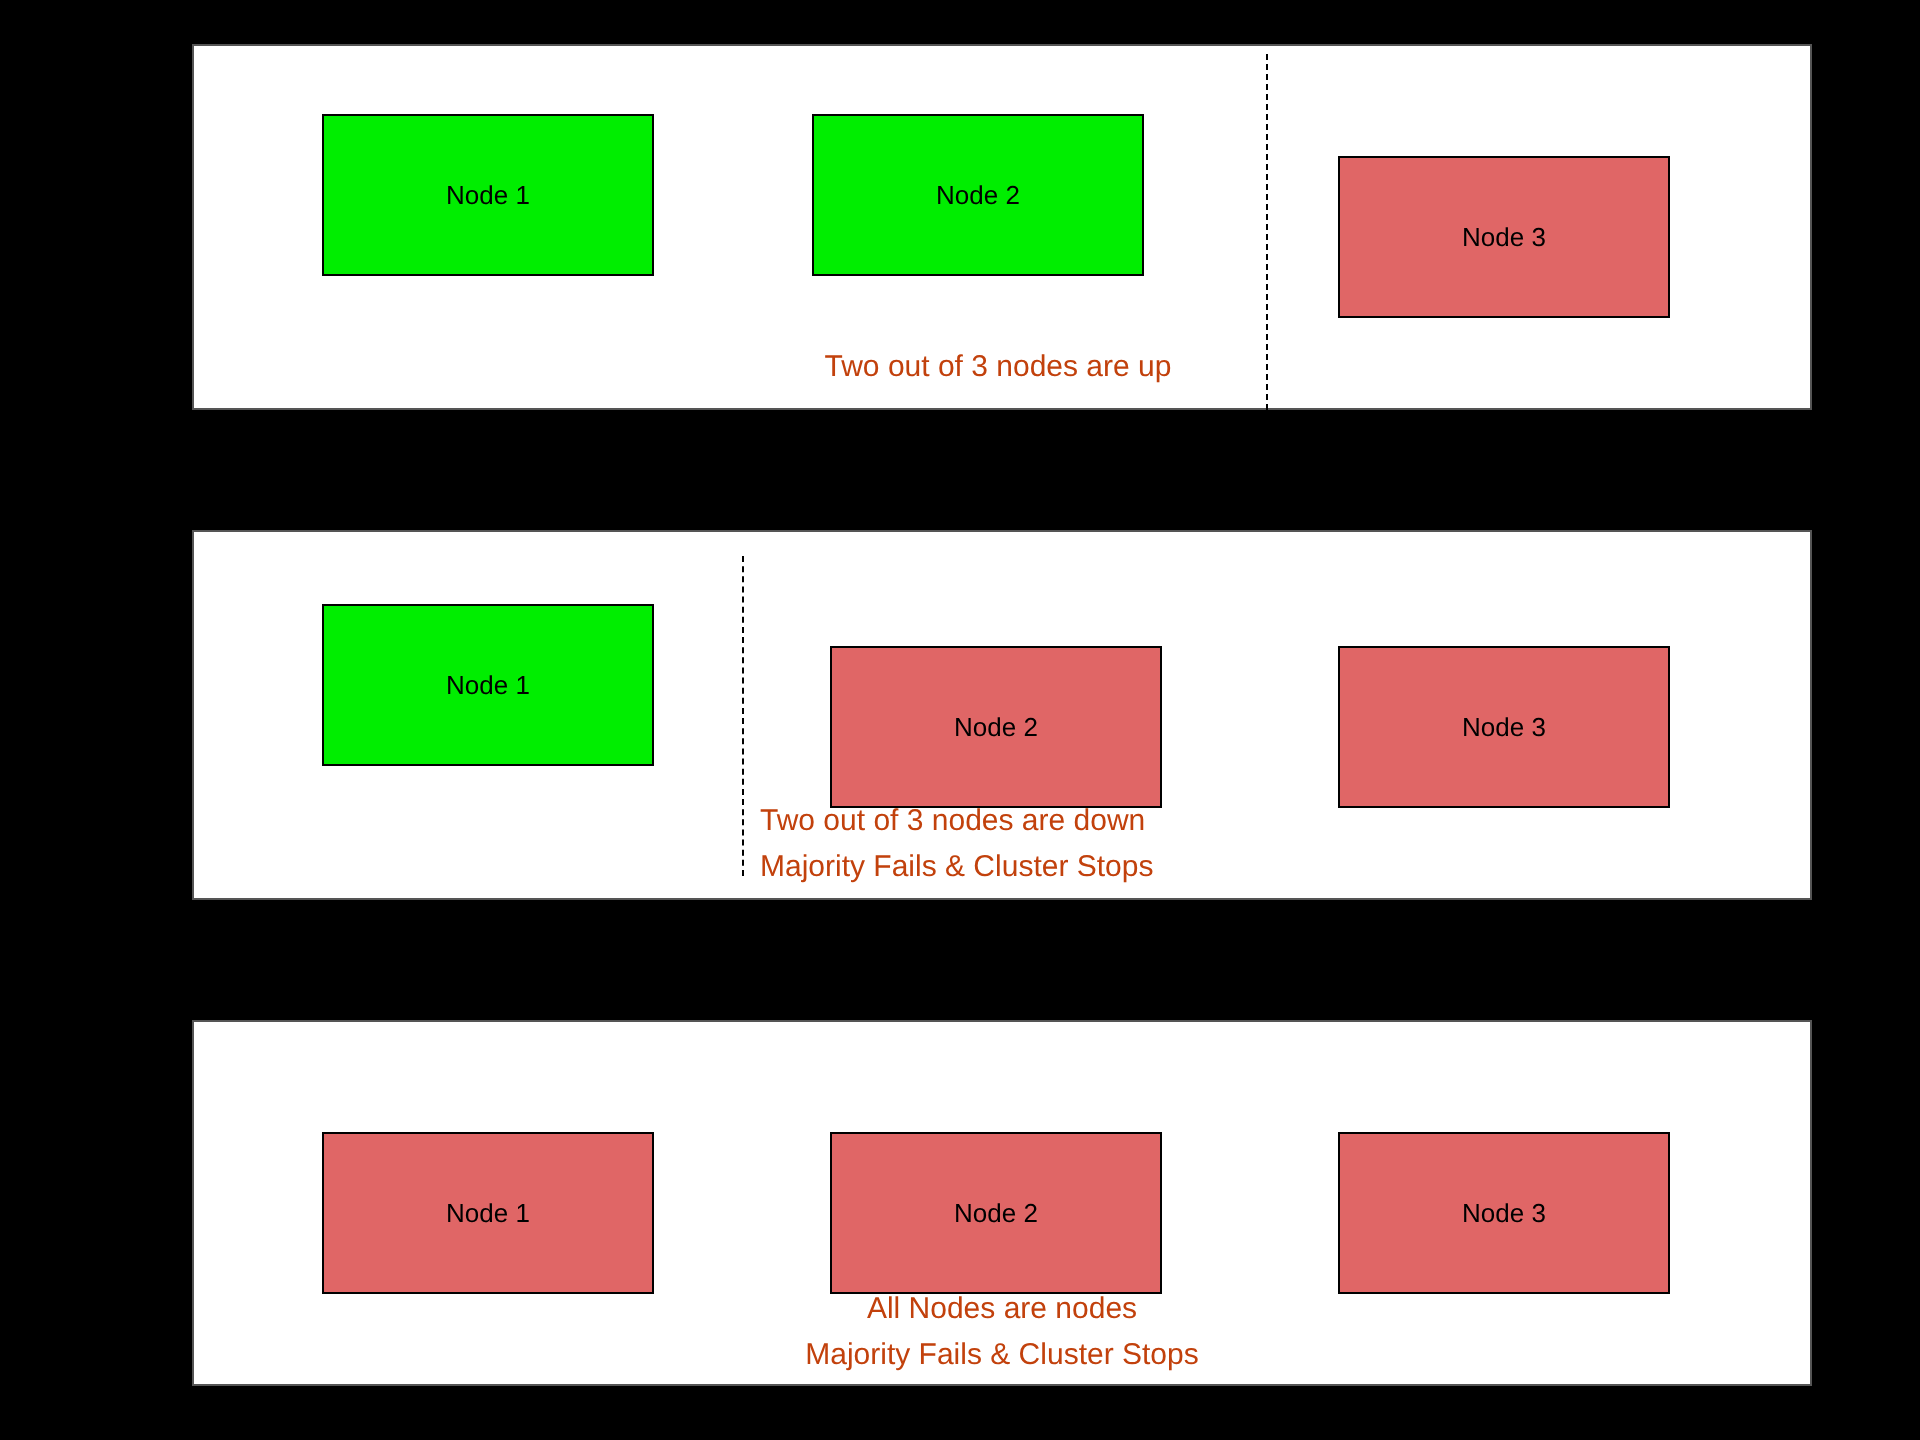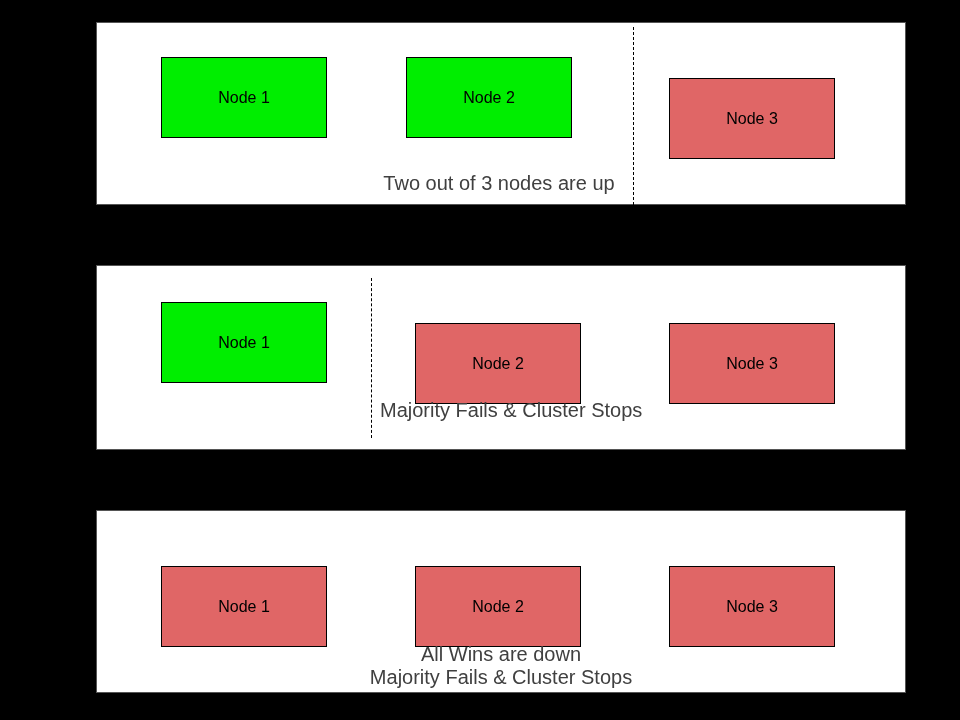--- a/index.html
+++ b/index.html
@@ -44,39 +44,39 @@
     box-sizing: border-box;
     display: flex;
     align-items: center;
     justify-content: center;
   }
   .node-box.up   { background: #00ee00; }
   .node-box.down { background: #e06666; margin-top: 21px; }
 
   .node-label {
     font-family: "Liberation Sans", sans-serif;
-    font-size: 16px;
+    font-size: 13px;
     color: #000000;
     line-height: 1;
     white-space: nowrap;
   }
 
   
   .divider {
     position: absolute;
     width: 0;
     border-left: 1px dashed #000000;
   }
 
   
   .caption {
     position: absolute;
     font-family: "Liberation Sans", sans-serif;
-    font-size: 20px;
-    color: #404040;
+    font-size: 15px;
+    color: #c2410c;
     line-height: 23px;
     white-space: nowrap;
     text-align: center;
   }
   .caption .line { display: block; }
 </style>
 </head>
 <body>
 
 <div class="canvas">
@@ -112,37 +112,38 @@
       <span class="node-label">Node 2</span>
     </div>
 
     <div class="node-box down" style="left:572px; top:36px;">
       <span class="node-label">Node 3</span>
     </div>
 
     <div class="divider" style="left:274px; top:12px; height:160px;"></div>
 
     <div class="caption" style="left:283px; top:133px; width:276px; text-align:left;">
+      <span class="line">Two out of 3 nodes are down</span>
       <span class="line">Majority Fails &amp; Cluster Stops</span>
     </div>
   </div>
 
   <div class="panel" id="panel-2">
 
     <div class="node-box down" style="left:64px; top:34px;">
       <span class="node-label">Node 1</span>
     </div>
 
     <div class="node-box down" style="left:318px; top:34px;">
       <span class="node-label">Node 2</span>
     </div>
 
     <div class="node-box down" style="left:572px; top:34px;">
       <span class="node-label">Node 3</span>
     </div>
 
     <div class="caption" style="left:266px; top:132px; width:276px;">
-      <span class="line">All Wins are down</span>
+      <span class="line">All Nodes are nodes</span>
       <span class="line">Majority Fails &amp; Cluster Stops</span>
     </div>
   </div>
 
 </div>
 
 </body></html>

